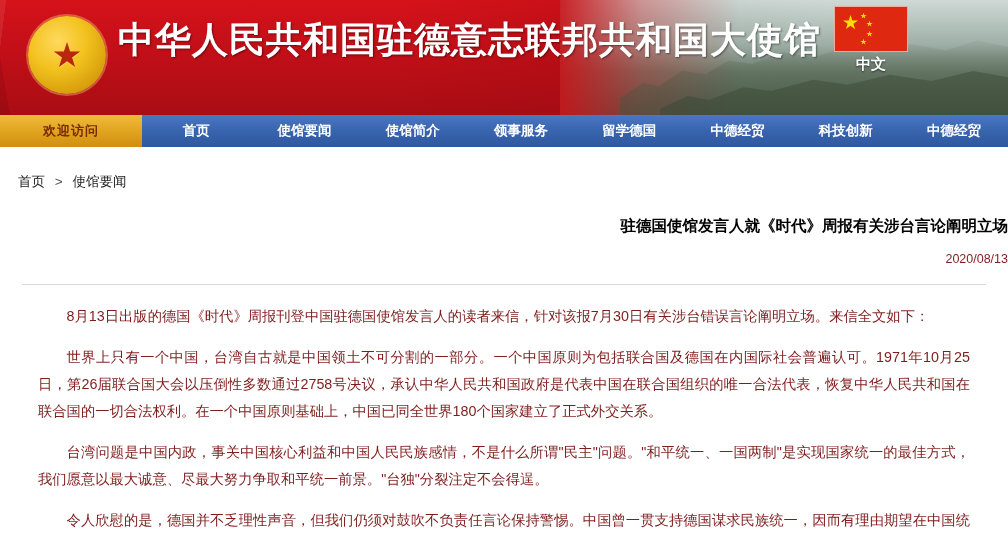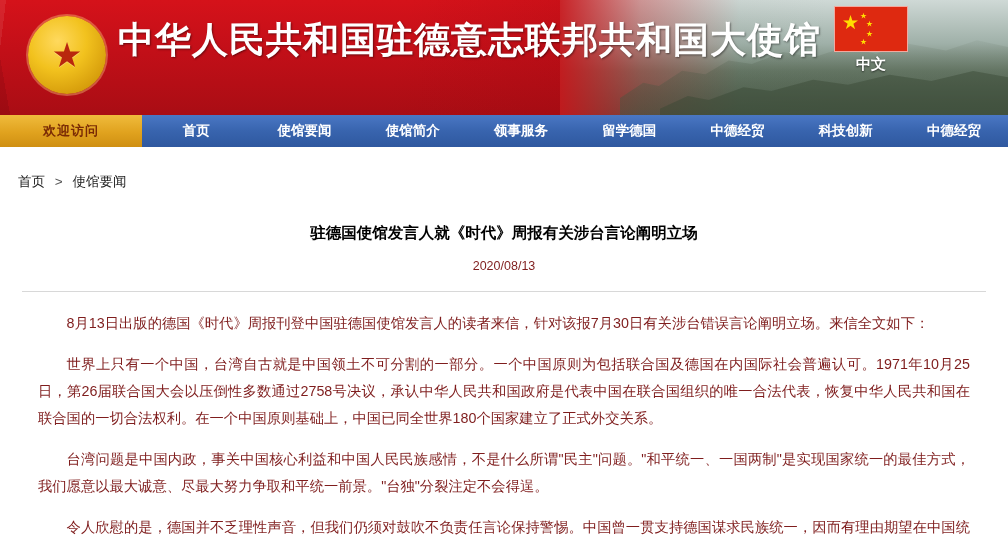--- a/index.html
+++ b/index.html
@@ -183,22 +183,22 @@
   .breadcrumb {
     margin: 26px 0 0 18px;
     font-size: 13.5px;
     color: #222;
   }
   .breadcrumb a { color: #222; text-decoration: none; }
   .breadcrumb .sep { margin: 0 6px; color: #555; }
 
   
   .article-head {
-    margin-top: 30px;
-    text-align: center;
+    margin-top: 23px;
+    text-align: right;
   }
   .article-title {
     font-size: 15.5px;
     font-weight: bold;
     color: #000;
     line-height: 24px;
   }
   .article-date {
     margin-top: 14px;
     font-size: 12.5px;

